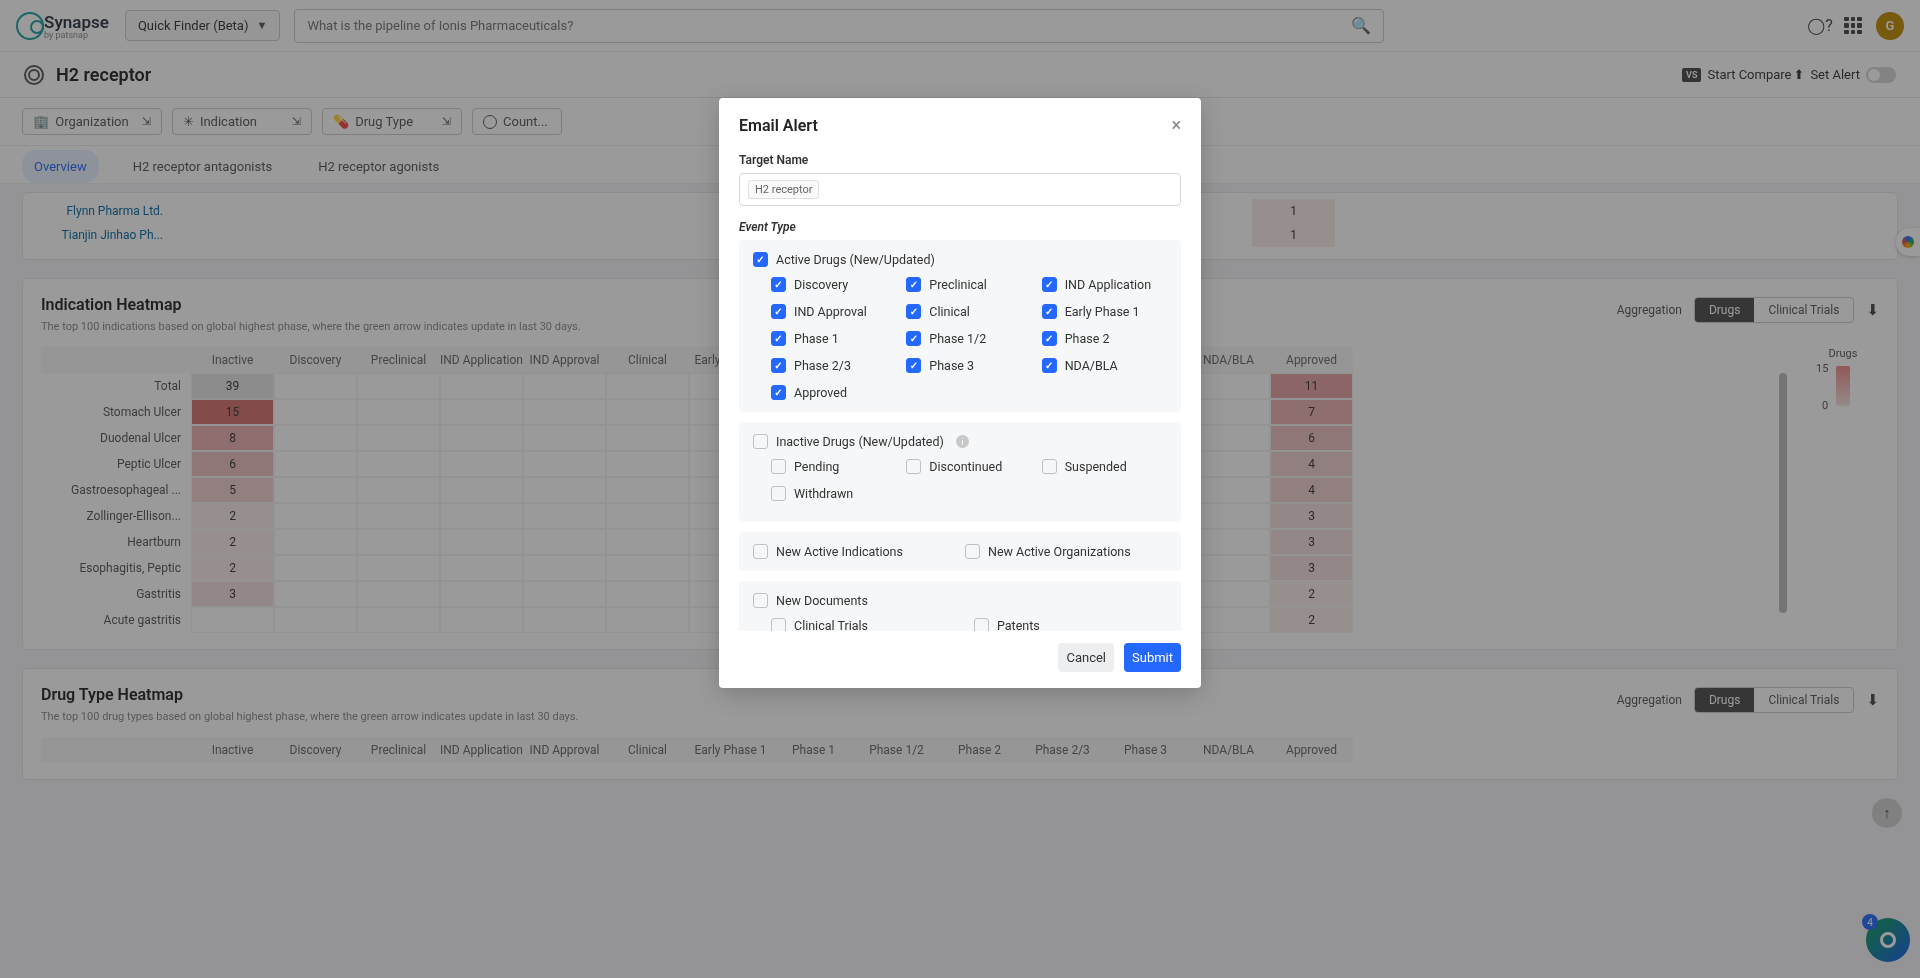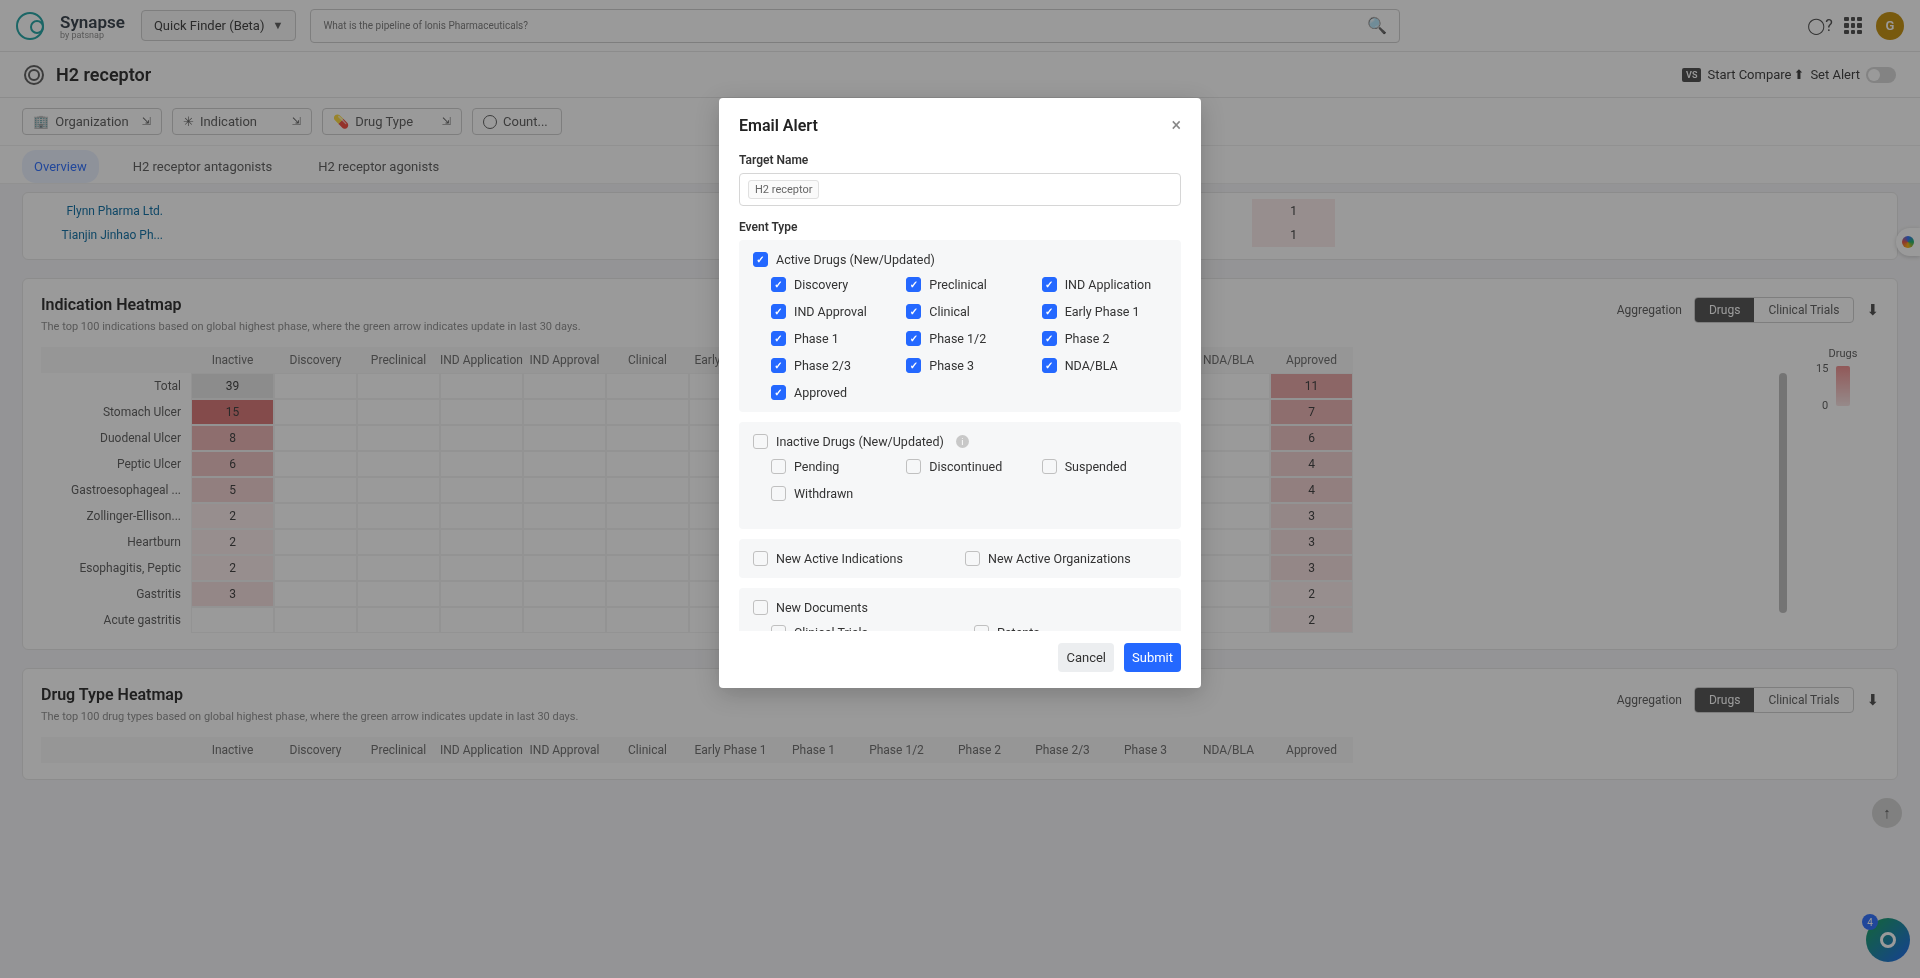--- a/index.html
+++ b/index.html
@@ -1,28 +1,28 @@
 <!DOCTYPE html>
 <html><head>
 <meta charset="utf-8">
 <style>
   * { box-sizing: border-box; margin: 0; padding: 0; font-family: -apple-system, BlinkMacSystemFont, "Segoe UI", Roboto, Helvetica, Arial, sans-serif; }
   body { background: #f5f5f7; color: #333; font-size: 13px; overflow: hidden; width: 1920px; height: 978px; position: relative; }
   
   
   .top-header { height: 52px; background: #fff; border-bottom: 1px solid #e5e5e5; display: flex; align-items: center; padding: 0 16px; }
-  .logo-wrap { display: flex; align-items: center; gap: 16px; margin-right: 16px; }
+  .logo-wrap { display: flex; align-items: center; gap: 0; margin-right: 16px; }
   .logo-icon { width: 28px; height: 28px; border-radius: 50%; border: 2.5px solid #18a0a0; position: relative; }
   .logo-icon::after { content:''; position:absolute; width:10px; height:10px; border:2.5px solid #18a0a0; border-radius:50%; top:6px; left:12px; }
   .logo-text { font-size: 17px; font-weight: 600; color: #2b3540; }
   .logo-sub { font-size: 9px; color: #888; margin-top:-2px; }
   .quick-finder { display:flex; align-items:center; gap:8px; border:1px solid #ccc; border-radius:4px; padding:7px 12px; margin-right:14px; cursor:pointer; background:#f7f7f7; }
   .chev { font-size:11px; color:#555; }
   .search-bar { flex:1; display:flex; align-items:center; border:1px solid #ccc; border-radius:4px; padding:0 12px; height:34px; max-width:1090px; }
-  .search-bar input { border:none; outline:none; flex:1; background:transparent; font-size:10px; color:#666; }
+  .search-bar input { border:none; outline:none; flex:1; background:transparent; font-size:13px; color:#666; }
   .search-icon { color:#555; font-size:16px; }
   .header-right { margin-left:auto; display:flex; align-items:center; gap:14px; }
   .icon-btn { width:20px; height:20px; color:#444; display:flex; align-items:center; justify-content:center; cursor:pointer; font-size:16px; }
   .apps-icon { width:18px; height:18px; display:grid; grid-template-columns:repeat(3,1fr); grid-template-rows:repeat(3,1fr); gap:2px; }
   .apps-icon span { background:#444; border-radius:1px; }
   .avatar { width:28px; height:28px; border-radius:50%; background:#c28a00; color:#fff; display:flex; align-items:center; justify-content:center; font-weight:600; font-size:13px; }
   
   
   .title-row { height:46px; background:#fff; border-bottom:1px solid #e5e5e5; display:flex; align-items:center; padding:0 24px; }
   .target-icon { width:20px; height:20px; border:2px solid #555; border-radius:50%; position:relative; margin-right:12px; }
@@ -496,21 +496,21 @@
 <div class="modal">
   <div class="modal-header">
     <h2>Email Alert</h2>
     <span class="modal-close">×</span>
   </div>
   <div class="modal-body">
     <div class="field-label">Target Name</div>
     <div class="tag-input">
       <span class="tag">H2 receptor</span>
     </div>
-    <div class="field-label" style="margin-top:14px;">Event Type</div>
+    <div class="field-label" style="margin-top:14px;font-style:italic;">Event Type</div>
 
     <div class="opt-group">
       <div class="opt-row">
         <div class="cb on"></div>
         <span class="cb-label">Active Drugs (New/Updated)</span>
       </div>
       <div class="opt-grid" id="active-opts">
           <div class="opt-row" style="margin-bottom: 0px;">
             <div class="cb on"></div>
             <span class="cb-label">Discovery</span>
@@ -578,21 +578,21 @@
             <span class="cb-label">Pending</span>
           </div>
           <div class="opt-row" style="margin-bottom: 0px;">
             <div class="cb"></div>
             <span class="cb-label">Discontinued</span>
           </div>
           <div class="opt-row" style="margin-bottom: 0px;">
             <div class="cb"></div>
             <span class="cb-label">Suspended</span>
           </div>
-          <div class="opt-row" style="margin-bottom: 16px;">
+          <div class="opt-row" style="margin-bottom: 9px;">
             <div class="cb"></div>
             <span class="cb-label">Withdrawn</span>
           </div>
         </div>
     </div>
 
     <div class="opt-group">
       <div class="opt-grid2" id="indorg-opts">
           <div class="opt-row" style="margin-bottom: 0px; align-items: center;">
             <div class="cb"></div>

